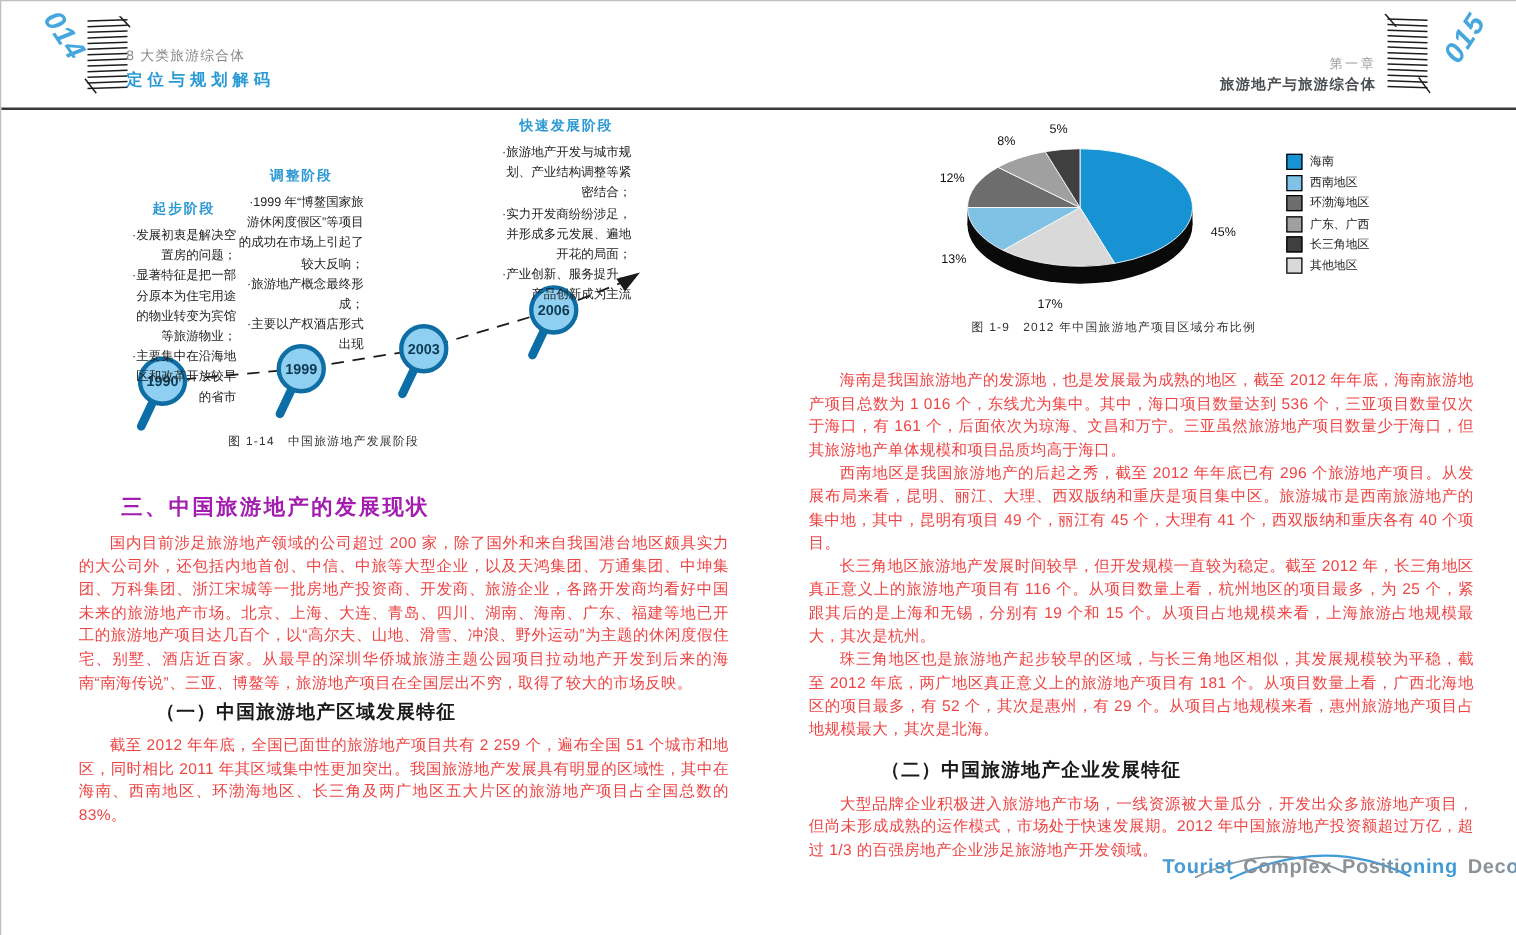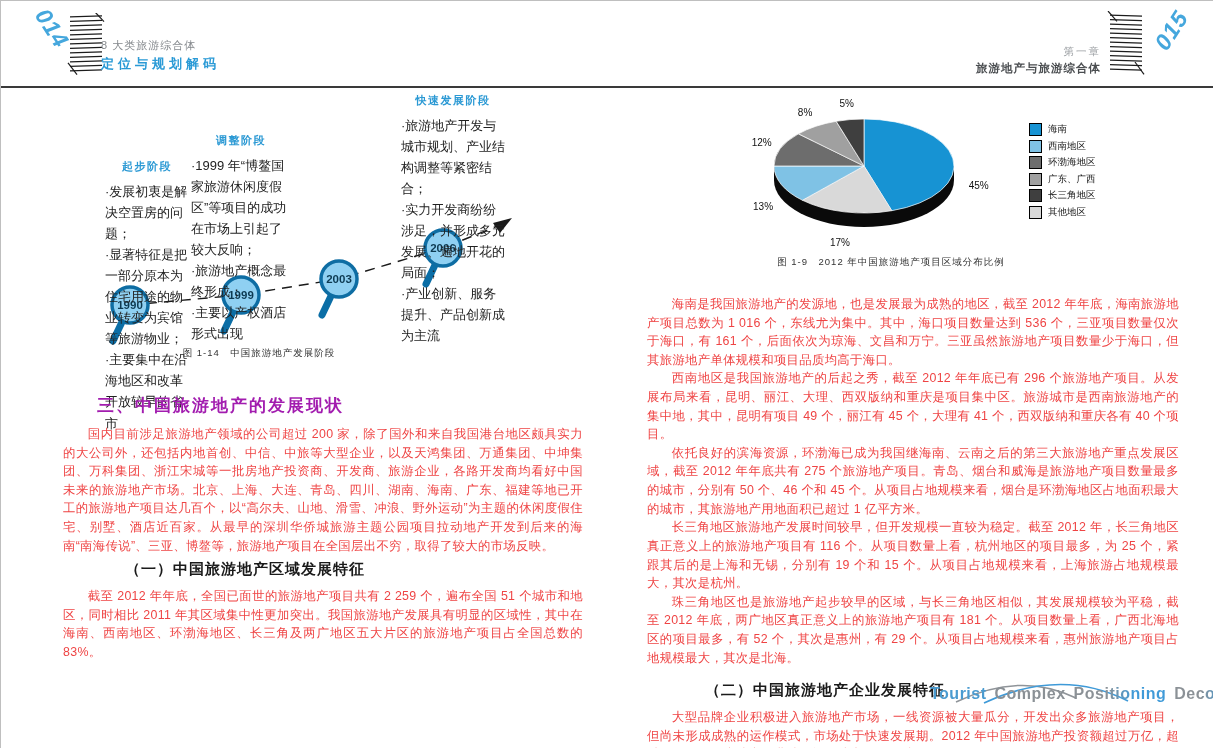--- a/index.html
+++ b/index.html
@@ -20,21 +20,21 @@
   .chapter-block{position:absolute;left:960px;top:44px;width:140px;text-align:right;line-height:1.3;}
   .chapter-no{font-size:10.5px;color:#9a9ea2;letter-spacing:2px;}
   .chapter-title{font-size:11.5px;font-weight:bold;color:#4a4d50;letter-spacing:1px;margin-top:2px;}
 
   
   .fig14{position:absolute;left:78px;top:92px;width:448px;height:300px;}
   .fig14 svg{position:absolute;left:0;top:0;}
   .stage{position:absolute;}
   .stage-title{font-size:11px;font-weight:bold;color:#2b99d4;text-align:center;
     letter-spacing:1.5px;margin-bottom:7px;}
-  .bullet{font-size:13px;line-height:1.62;color:#222;text-align:left;}
+  .bullet{font-size:10px;line-height:1.62;color:#222;text-align:right;}
   .fig-caption{font-size:9.5px;color:#333;text-align:center;letter-spacing:1px;}
   .fig14-cap{position:absolute;left:60px;top:254px;width:240px;}
 
   
   .section-title{position:absolute;left:96px;top:393px;font-size:17px;font-weight:bold;
     color:#a21caf;letter-spacing:2px;}
   .body-para{font-size:12.4px;line-height:1.5;text-align:justify;text-indent:2em;
     color:#ef4444;letter-spacing:0.3px;}
   .intro-para{position:absolute;left:62px;top:424px;width:520px;}
   .subsec-title{font-size:15px;font-weight:bold;color:#1a1a1a;letter-spacing:1px;}
@@ -218,21 +218,20 @@
           <div class="legend-swatch" style="background: rgb(217, 217, 217);"></div>
           <span class="legend-label">其他地区</span>
         </div>
       </div>
     <div class="fig-caption fig15-cap">图 1-9　2012 年中国旅游地产项目区域分布比例</div>
   </div>
 
   <div class="right-col">
     <p class="body-para">海南是我国旅游地产的发源地，也是发展最为成熟的地区，截至 2012 年年底，海南旅游地产项目总数为 1 016 个，东线尤为集中。其中，海口项目数量达到 536 个，三亚项目数量仅次于海口，有 161 个，后面依次为琼海、文昌和万宁。三亚虽然旅游地产项目数量少于海口，但其旅游地产单体规模和项目品质均高于海口。</p>
     <p class="body-para">西南地区是我国旅游地产的后起之秀，截至 2012 年年底已有 296 个旅游地产项目。从发展布局来看，昆明、丽江、大理、西双版纳和重庆是项目集中区。旅游城市是西南旅游地产的集中地，其中，昆明有项目 49 个，丽江有 45 个，大理有 41 个，西双版纳和重庆各有 40 个项目。</p>
-    <p class="body-para">依托良好的滨海资源，环渤海已成为我国继海南、云南之后的第三大旅游地产重点发展区域，截至 2012 年年底共有 275 个旅游地产项目。青岛、烟台和威海是旅游地产项目数量最多的城市，分别有 50 个、46 个和 45 个。从项目占地规模来看，烟台是环渤海地区占地面积最大的城市，其旅游地产用地面积已超过 1 亿平方米。</p>
     <p class="body-para">长三角地区旅游地产发展时间较早，但开发规模一直较为稳定。截至 2012 年，长三角地区真正意义上的旅游地产项目有 116 个。从项目数量上看，杭州地区的项目最多，为 25 个，紧跟其后的是上海和无锡，分别有 19 个和 15 个。从项目占地规模来看，上海旅游占地规模最大，其次是杭州。</p>
     <p class="body-para">珠三角地区也是旅游地产起步较早的区域，与长三角地区相似，其发展规模较为平稳，截至 2012 年底，两广地区真正意义上的旅游地产项目有 181 个。从项目数量上看，广西北海地区的项目最多，有 52 个，其次是惠州，有 29 个。从项目占地规模来看，惠州旅游地产项目占地规模最大，其次是北海。</p>
     <div class="subsec-title sub2-title">（二）中国旅游地产企业发展特征</div>
     <p class="body-para">大型品牌企业积极进入旅游地产市场，一线资源被大量瓜分，开发出众多旅游地产项目，但尚未形成成熟的运作模式，市场处于快速发展期。2012 年中国旅游地产投资额超过万亿，超过 1/3 的百强房地产企业涉足旅游地产开发领域。</p>
   </div>
 
   <div class="footer">
     <svg width="250" height="60" viewBox="0 0 250 60">
       <path d="M 30 37 Q 95 6 150 33" fill="none" stroke="#8f9499" stroke-width="1.5"></path>
       <path d="M 58 38 Q 135 2 202 36" fill="none" stroke="#3f9ad8" stroke-width="1.7"></path>

